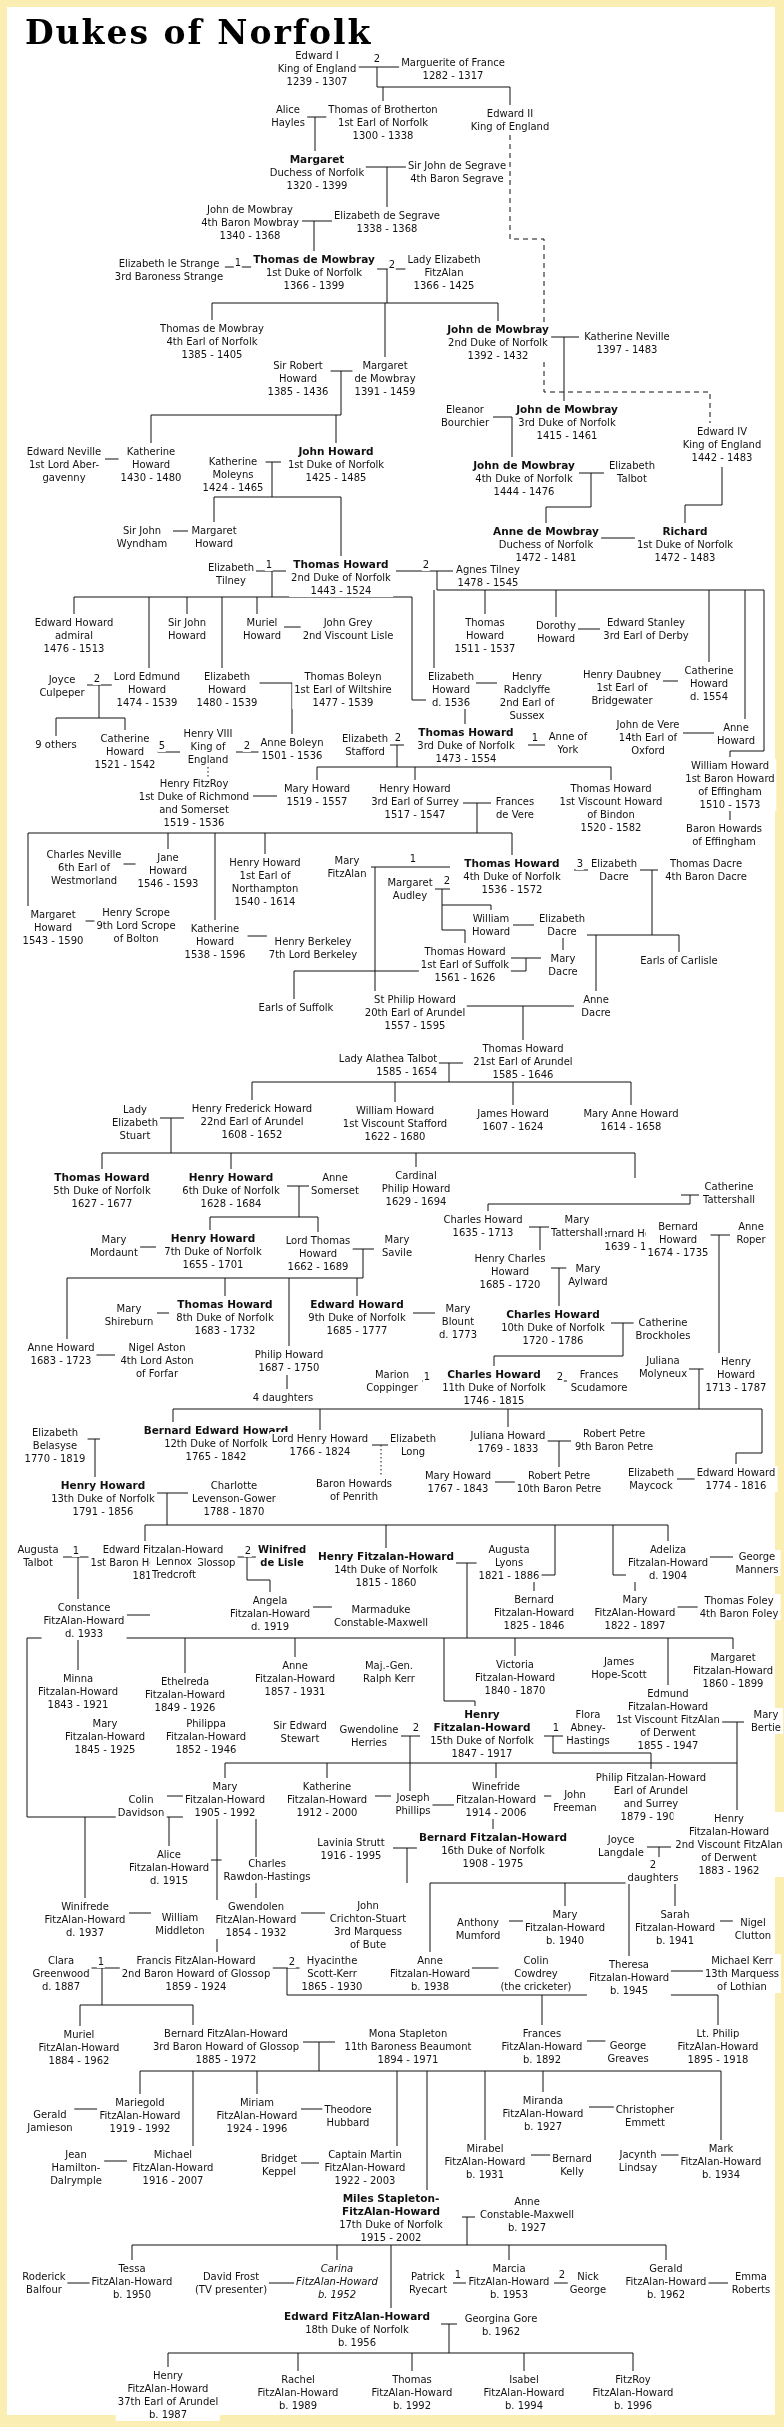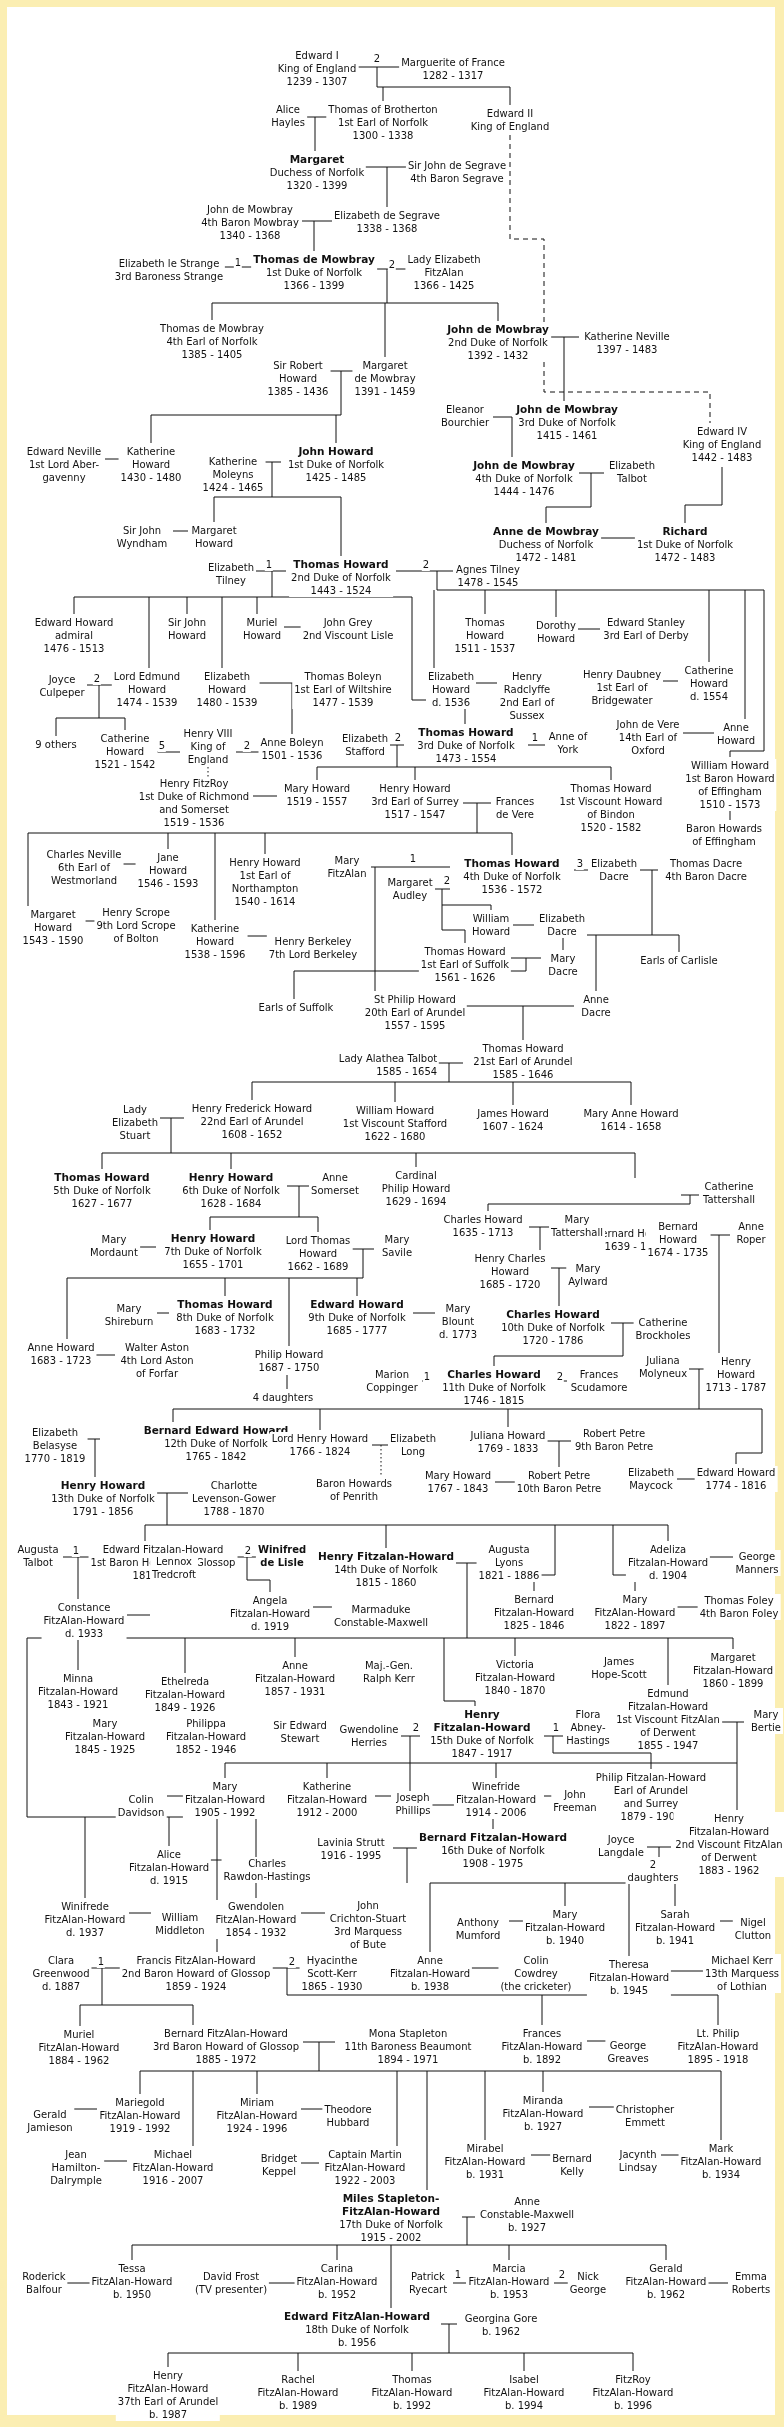--- a/index.html
+++ b/index.html
@@ -34,20 +34,21 @@
     position:absolute;left:18px;top:6px;z-index:4;
     font-family:"DejaVu Serif",serif;
     font-weight:bold;font-size:33px;letter-spacing:2px;
     color:#000;
   }
 </style>
 </head>
 <body>
 
 <div id="canvas">
+  <div id="title">Dukes of Norfolk</div>
   <div id="tree">
     <svg id="wires" width="768" height="2408" viewBox="0 0 768 2408">
         <polyline points="345,60 408,60" fill="none" stroke="#111111" stroke-width="1"></polyline>
         <polyline points="370,60 370,80" fill="none" stroke="#111111" stroke-width="1"></polyline>
         <polyline points="370,80 503,80" fill="none" stroke="#111111" stroke-width="1"></polyline>
         <polyline points="376,80 376,94" fill="none" stroke="#111111" stroke-width="1"></polyline>
         <polyline points="503,80 503,98" fill="none" stroke="#111111" stroke-width="1"></polyline>
         <polyline points="300,110 330,110" fill="none" stroke="#111111" stroke-width="1"></polyline>
         <polyline points="308,110 308,144" fill="none" stroke="#111111" stroke-width="1"></polyline>
         <polyline points="352,160 408,160" fill="none" stroke="#111111" stroke-width="1"></polyline>
@@ -835,21 +836,21 @@
       </div>
       <div class="person" style="left: 656px; top: 1309px;">
         <div class="ln">Catherine</div>
         <div class="ln">Brockholes</div>
       </div>
       <div class="person" style="left: 54px; top: 1334px;">
         <div class="ln">Anne Howard</div>
         <div class="ln">1683 - 1723</div>
       </div>
       <div class="person" style="left: 150px; top: 1334px;">
-        <div class="ln">Walter Aston</div>
+        <div class="ln">Nigel Aston</div>
         <div class="ln">4th Lord Aston</div>
         <div class="ln">of Forfar</div>
       </div>
       <div class="person" style="left: 282px; top: 1341px;">
         <div class="ln">Philip Howard</div>
         <div class="ln">1687 - 1750</div>
       </div>
       <div class="person" style="left: 656px; top: 1347px;">
         <div class="ln">Juliana</div>
         <div class="ln">Molyneux</div>
@@ -1317,21 +1318,21 @@
       </div>
       <div class="person" style="left: 125px; top: 2255px;">
         <div class="ln">Tessa</div>
         <div class="ln">FitzAlan-Howard</div>
         <div class="ln">b. 1950</div>
       </div>
       <div class="person" style="left: 224px; top: 2263px;">
         <div class="ln">David Frost</div>
         <div class="ln">(TV presenter)</div>
       </div>
-      <div class="person" style="left: 330px; top: 2255px;">
+      <div class="person" style="left: 330px; top: 2255px; font-style: italic;">
         <div class="ln">Carina</div>
         <div class="ln">FitzAlan-Howard</div>
         <div class="ln">b. 1952</div>
       </div>
       <div class="person" style="left: 421px; top: 2263px;">
         <div class="ln">Patrick</div>
         <div class="ln">Ryecart</div>
       </div>
       <div class="person" style="left: 502px; top: 2255px;">
         <div class="ln">Marcia</div>

